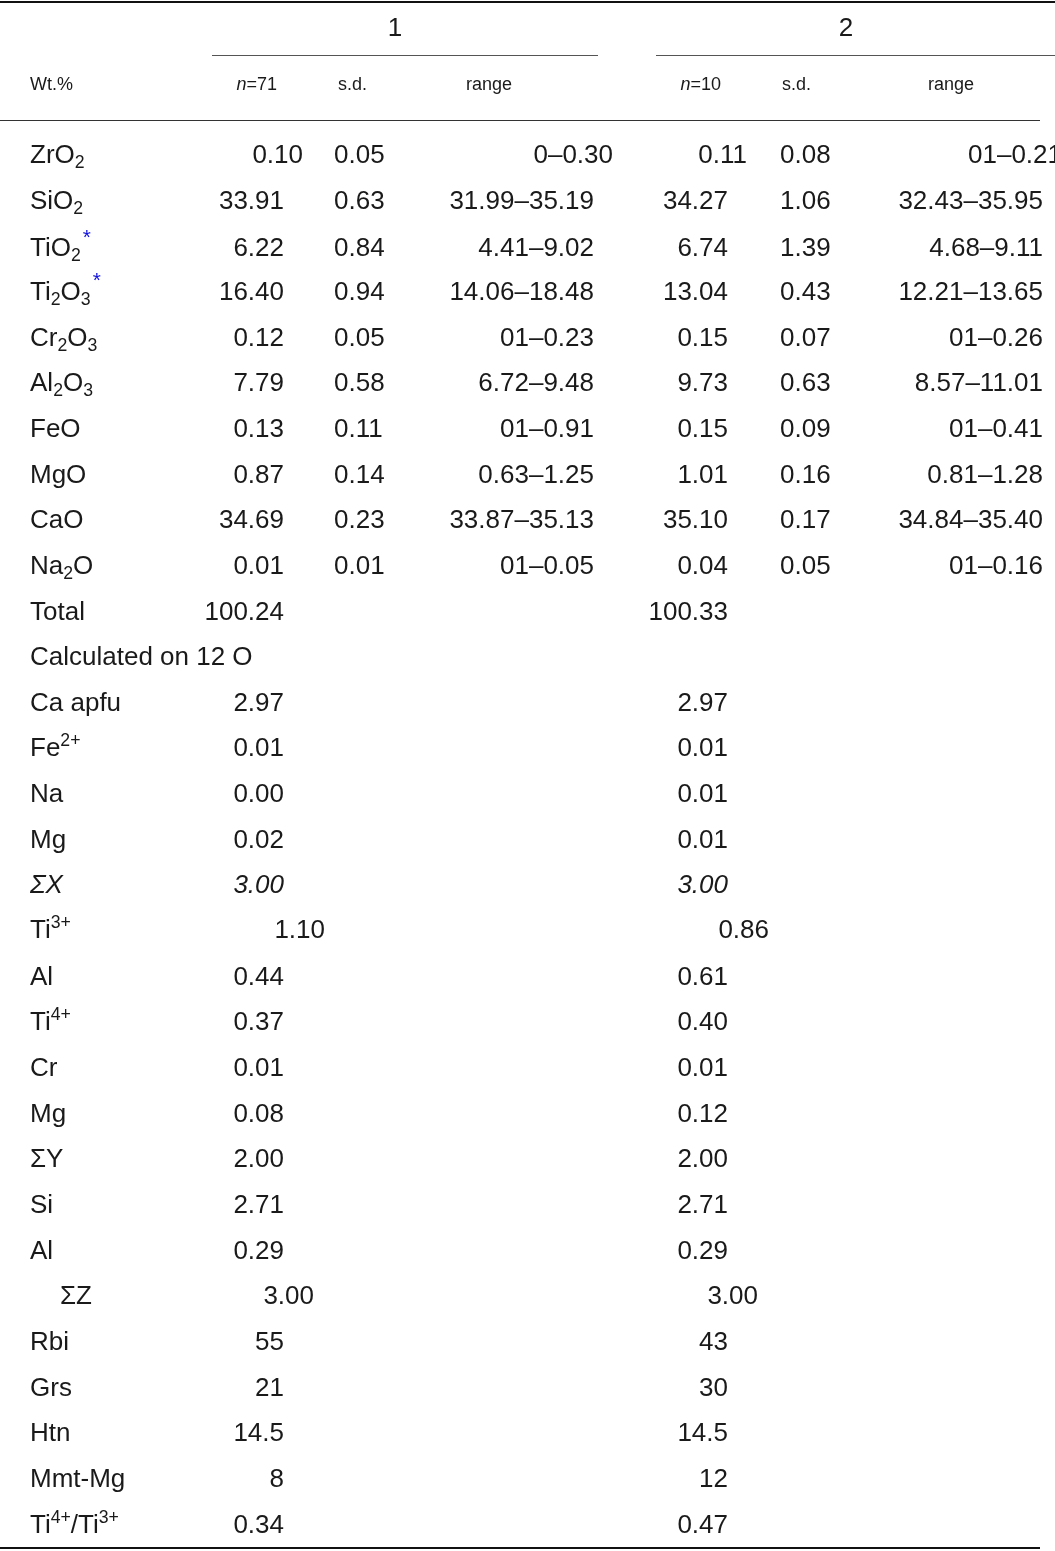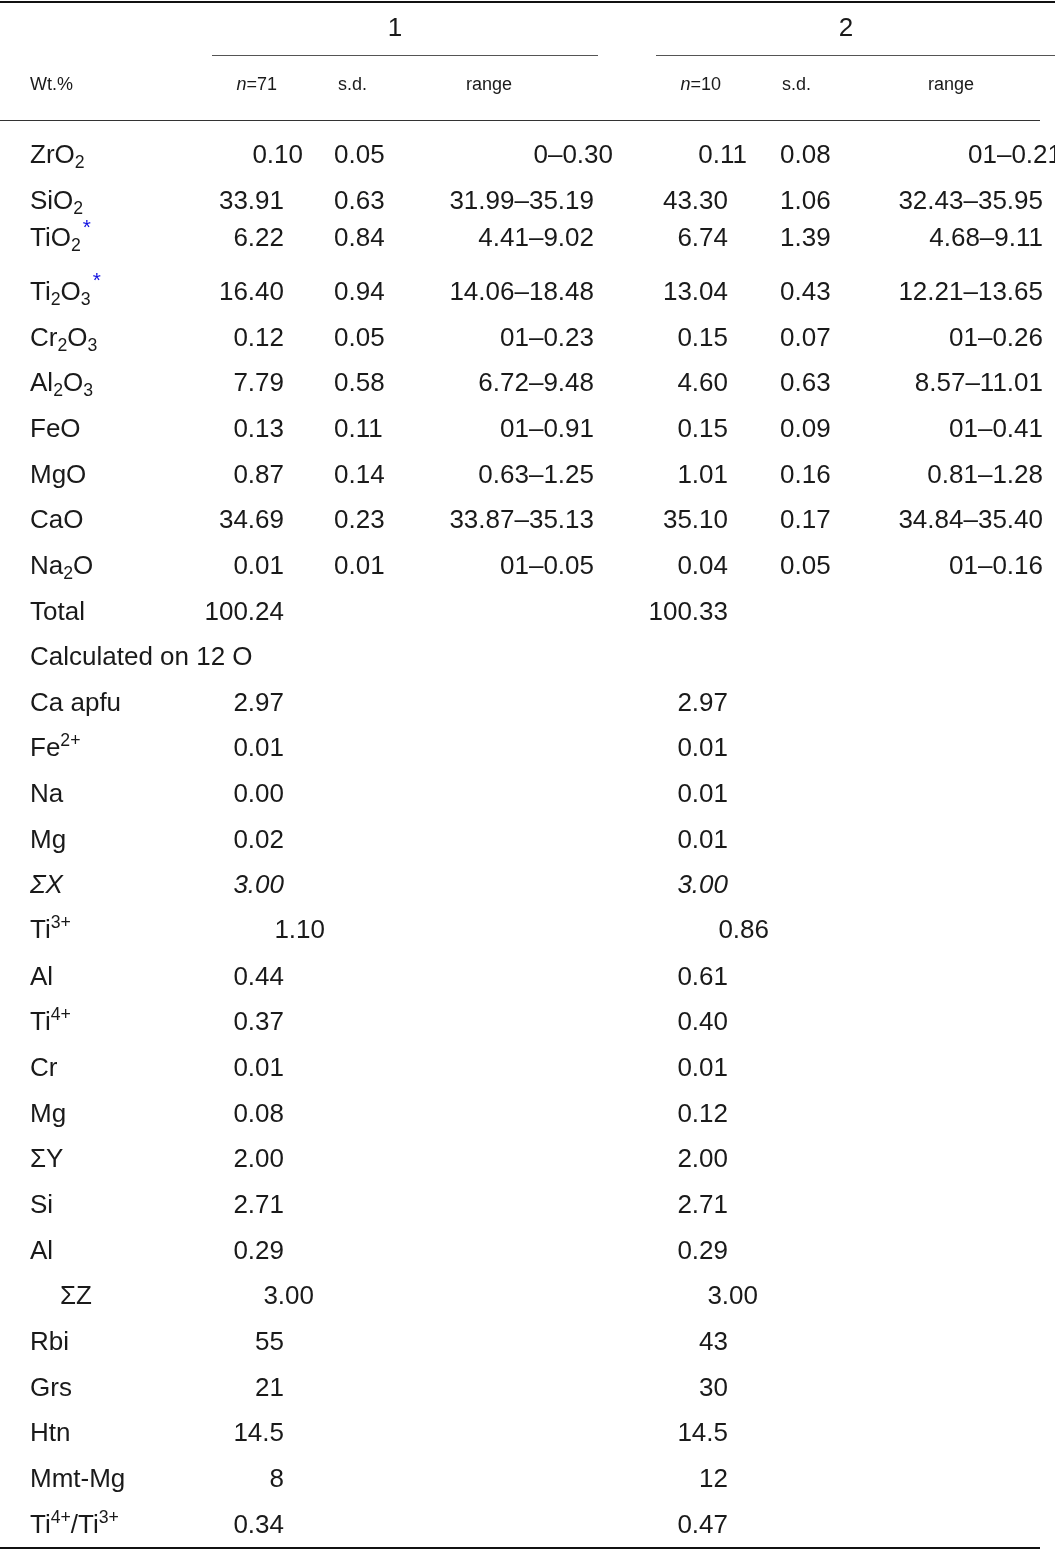--- a/index.html
+++ b/index.html
@@ -63,25 +63,25 @@
       <div class="cell c-r1">0–0.30</div>
       <div class="cell c-n2">0.11</div>
       <div class="cell c-sd2">0.08</div>
       <div class="cell c-r2">01–0.21</div>
     </div>
     <div class="row" style="top: 177.65px;">
       <div class="cell c-label"><span>SiO</span><sub>2</sub></div>
       <div class="cell c-n1">33.91</div>
       <div class="cell c-sd1">0.63</div>
       <div class="cell c-r1">31.99–35.19</div>
-      <div class="cell c-n2">43.30</div>
+      <div class="cell c-n2">34.27</div>
       <div class="cell c-sd2">1.06</div>
       <div class="cell c-r2">32.43–35.95</div>
     </div>
-    <div class="row" style="top: 215px; text-decoration: underline;">
+    <div class="row" style="top: 225px; text-decoration: underline;">
       <div class="cell c-label"><span>TiO</span><sub>2</sub><span class="star">*</span></div>
       <div class="cell c-n1">6.22</div>
       <div class="cell c-sd1">0.84</div>
       <div class="cell c-r1">4.41–9.02</div>
       <div class="cell c-n2">6.74</div>
       <div class="cell c-sd2">1.39</div>
       <div class="cell c-r2">4.68–9.11</div>
     </div>
     <div class="row" style="top: 268.95px;">
       <div class="cell c-label"><span>Ti</span><sub>2</sub><span>O</span><sub>3</sub><span class="star">*</span></div>
@@ -99,21 +99,21 @@
       <div class="cell c-r1">01–0.23</div>
       <div class="cell c-n2">0.15</div>
       <div class="cell c-sd2">0.07</div>
       <div class="cell c-r2">01–0.26</div>
     </div>
     <div class="row" style="top: 360.25px;">
       <div class="cell c-label"><span>Al</span><sub>2</sub><span>O</span><sub>3</sub></div>
       <div class="cell c-n1">7.79</div>
       <div class="cell c-sd1">0.58</div>
       <div class="cell c-r1">6.72–9.48</div>
-      <div class="cell c-n2">4.60</div>
+      <div class="cell c-n2">9.73</div>
       <div class="cell c-sd2">0.63</div>
       <div class="cell c-r2">8.57–11.01</div>
     </div>
     <div class="row" style="top: 405.9px;">
       <div class="cell c-label"><span>FeO</span></div>
       <div class="cell c-n1">0.13</div>
       <div class="cell c-sd1">0.11</div>
       <div class="cell c-r1">01–0.91</div>
       <div class="cell c-n2">0.15</div>
       <div class="cell c-sd2">0.09</div>

